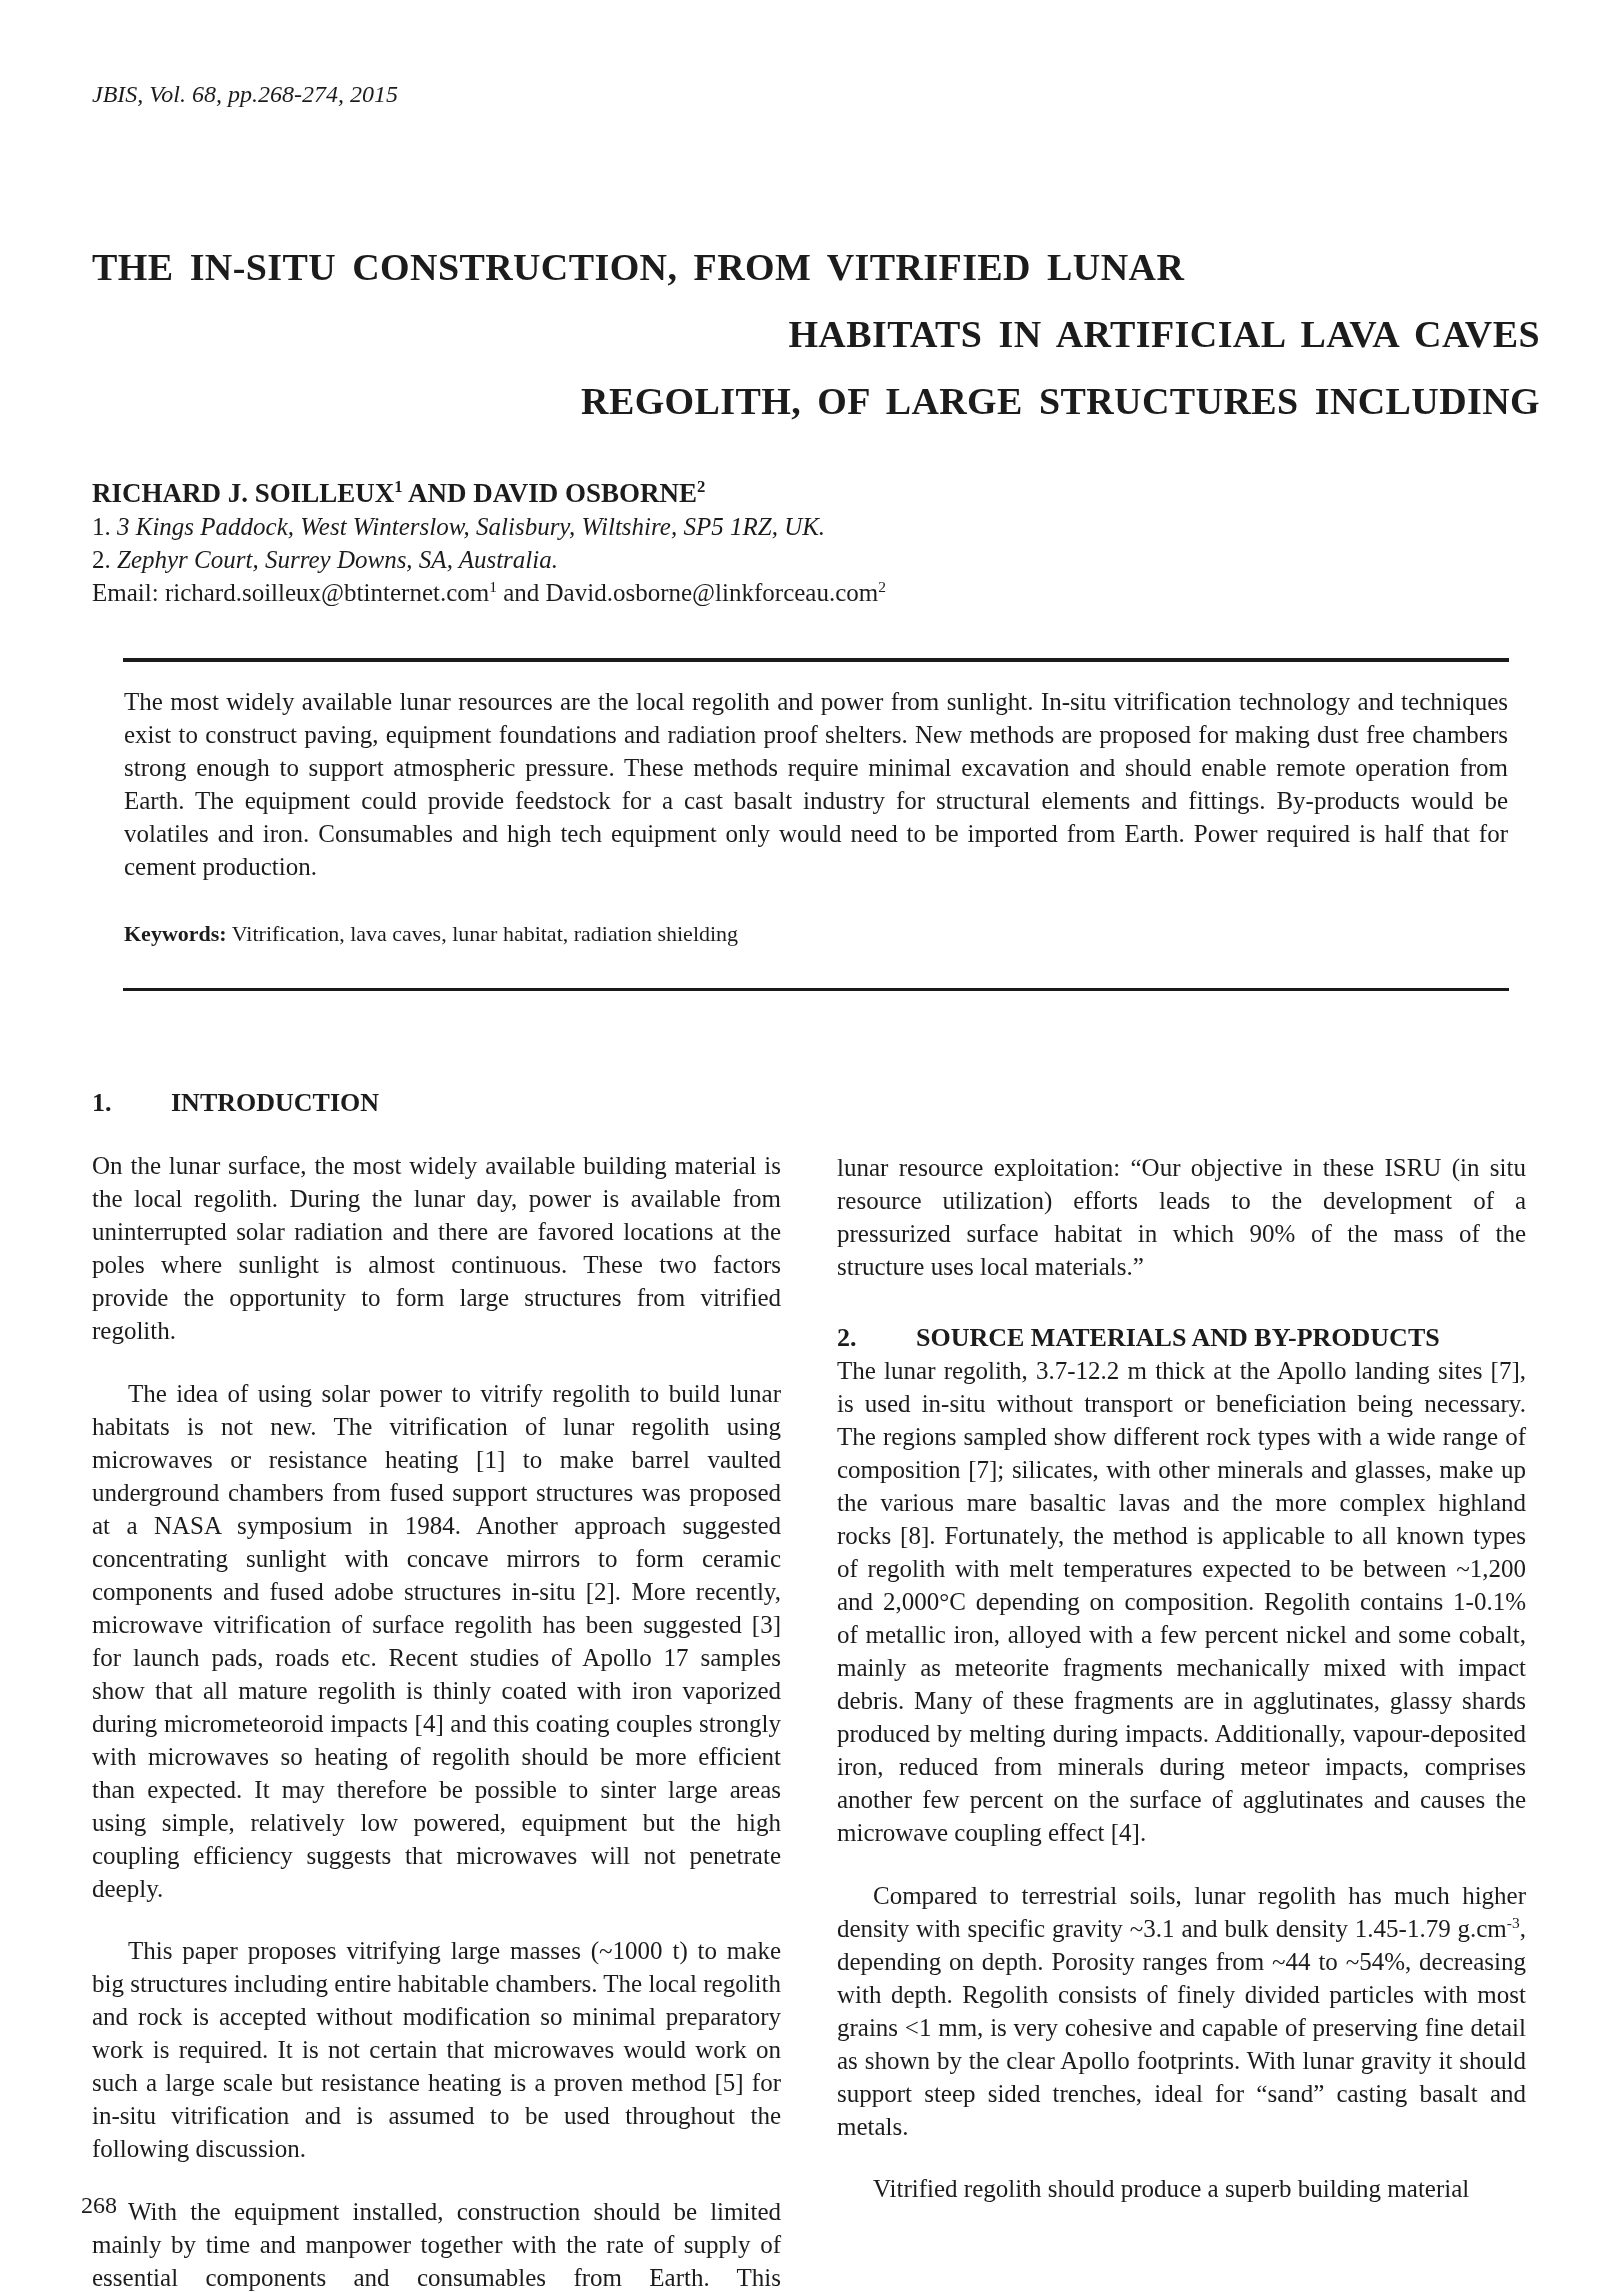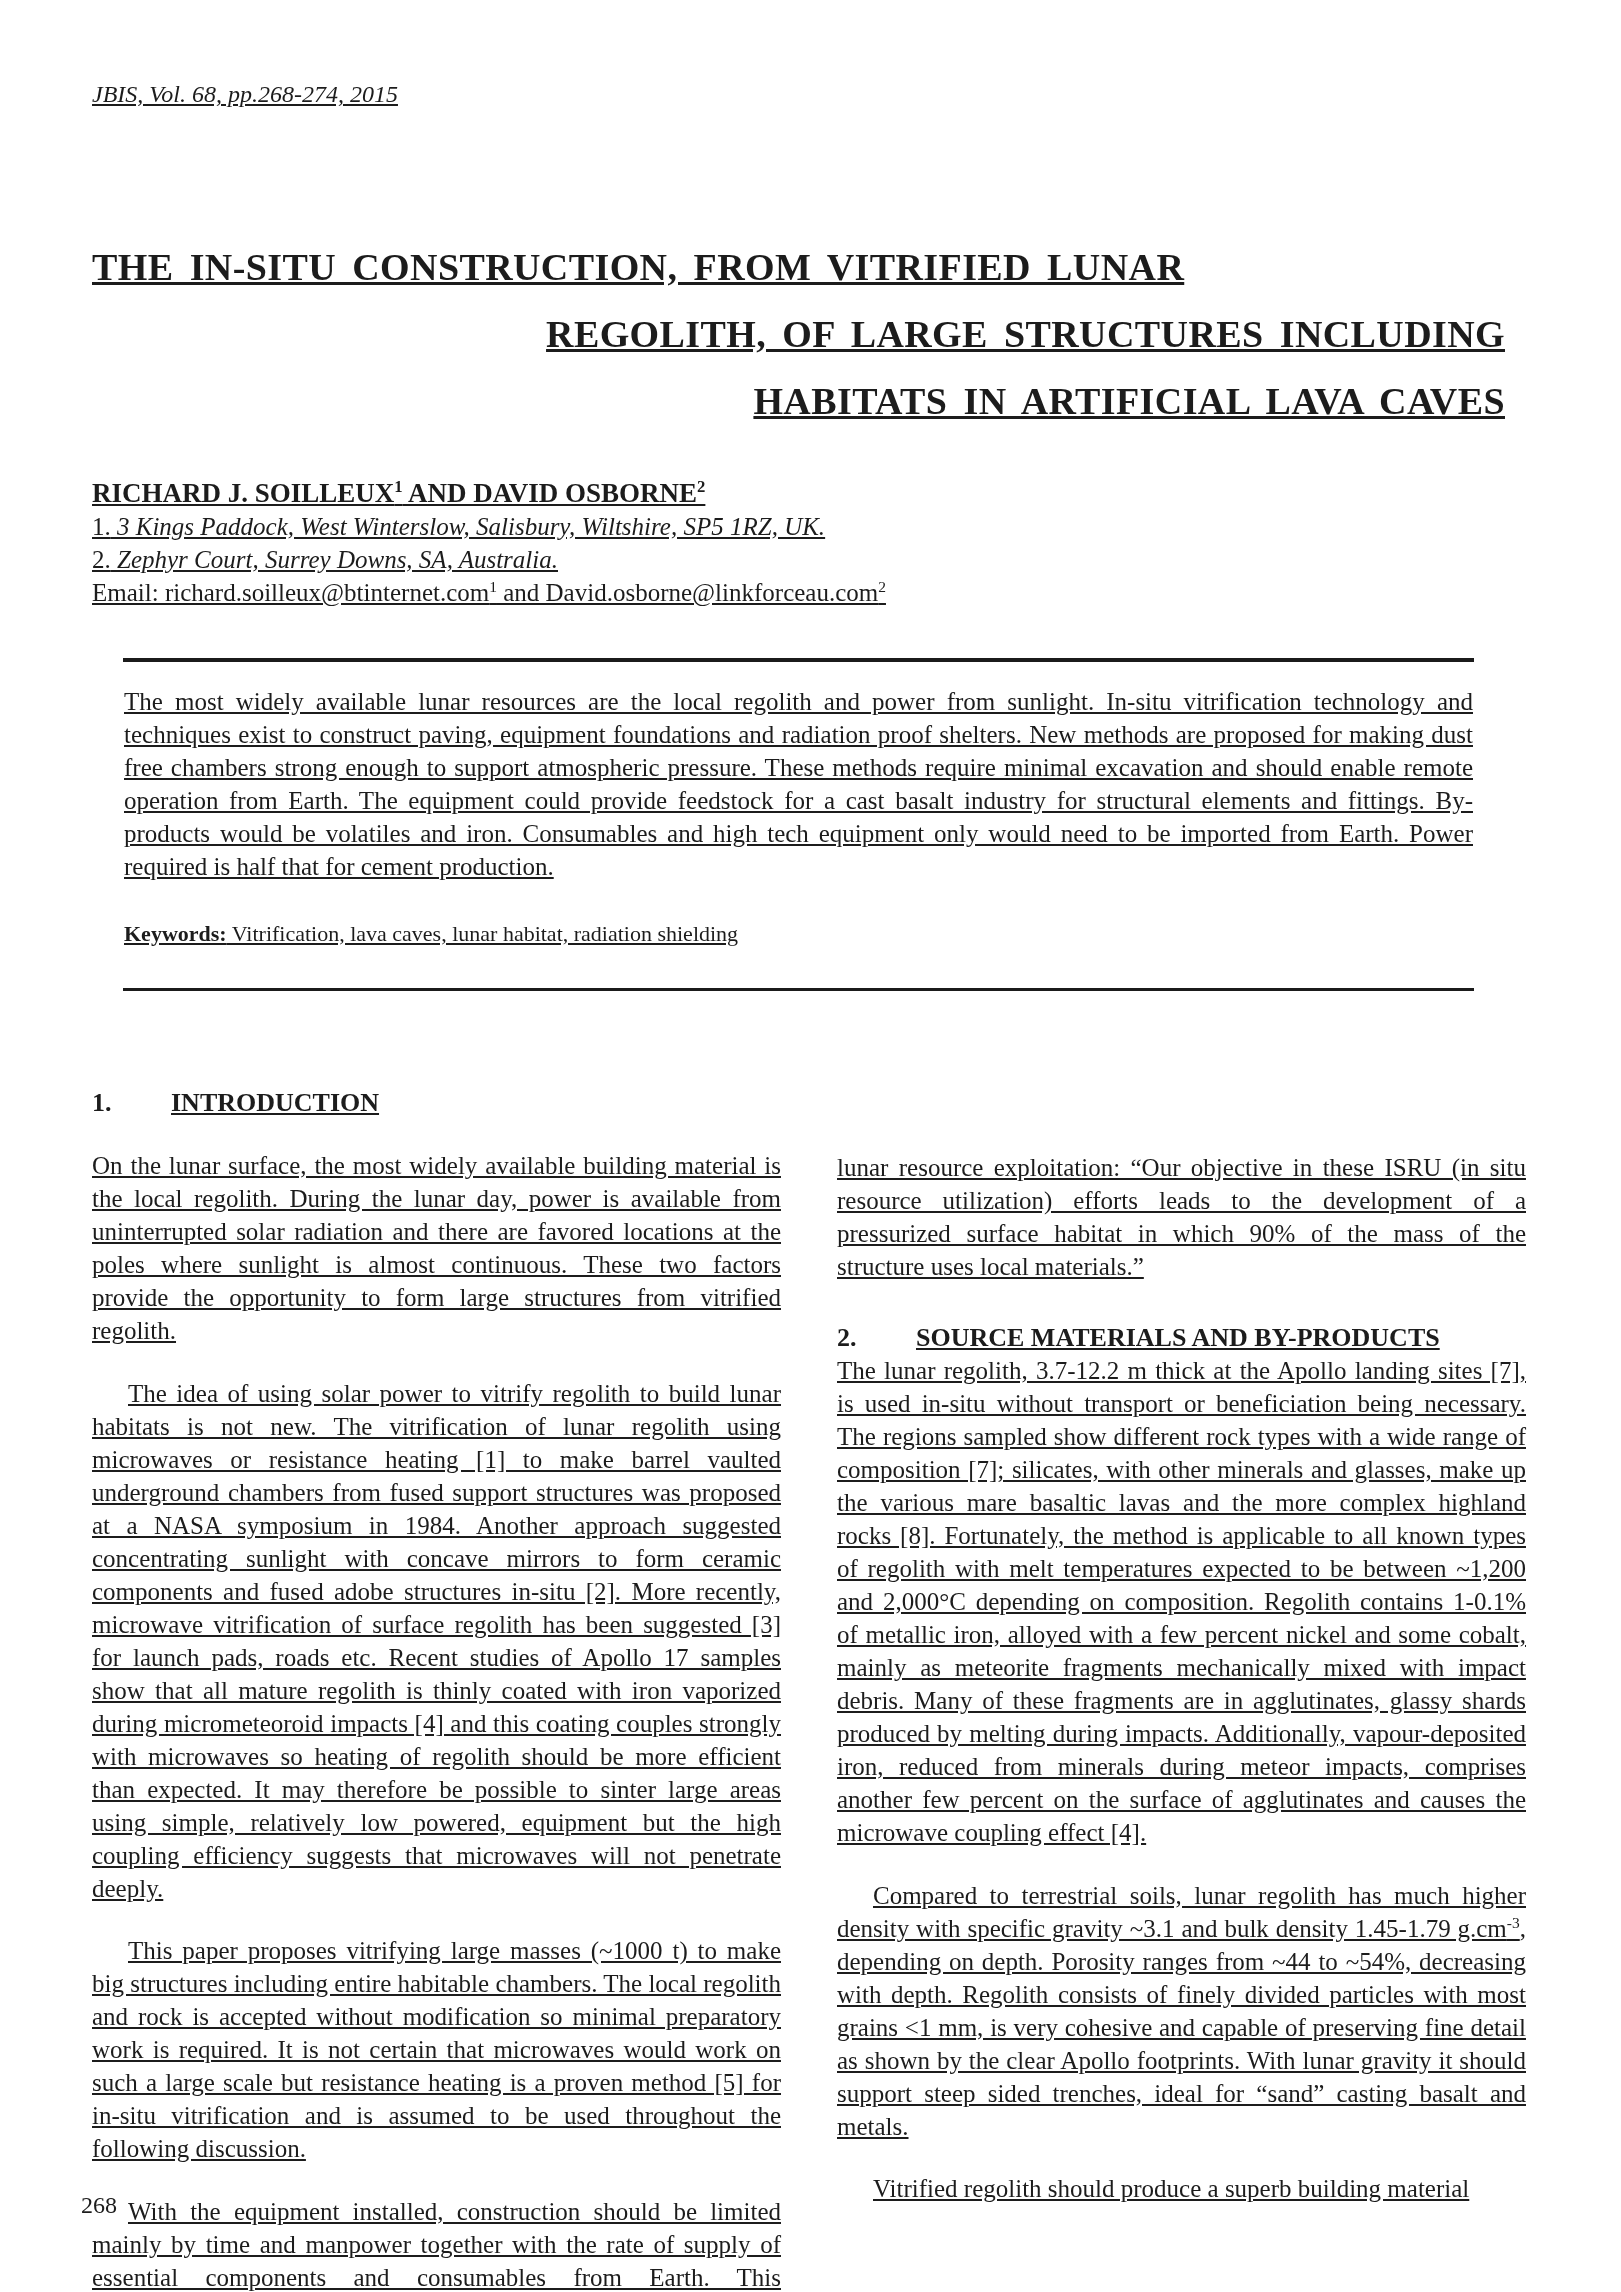--- a/index.html
+++ b/index.html
@@ -3,23 +3,22 @@
 <meta charset="utf-8">
 <style>
   html,body{margin:0;padding:0;background:#ffffff;}
   body{
     width:1621px;height:2293px;position:relative;
     font-family:"Liberation Serif","DejaVu Serif",serif;
     color:#1c1c1c;-webkit-font-smoothing:antialiased;
   }
   .page{
     position:absolute;inset:0;
-    padding:79px 116px 0 92px;
+    padding:79px 81px 0 92px;
     box-sizing:border-box;
-    text-decoration:underline;
   }
   .jheader{
     font-style:italic;
     font-size:24px;
     line-height:30px;
   }
   .title{
     margin:125px 0 0 0;
     font-size:38px;
     font-weight:bold;
@@ -78,22 +77,22 @@
 </style>
 </head>
 <body>
 
 <div class="page">
 
   <div class="jheader">JBIS, Vol. 68, pp.268-274, 2015</div>
 
   <h1 class="title">
     <span class="t-line t-left">THE IN-SITU CONSTRUCTION, FROM VITRIFIED LUNAR</span>
+    <span class="t-line t-right">HABITATS IN ARTIFICIAL LAVA CAVES</span>
     <span class="t-line t-right">REGOLITH, OF LARGE STRUCTURES INCLUDING</span>
-    <span class="t-line t-right">HABITATS IN ARTIFICIAL LAVA CAVES</span>
   </h1>
 
   <div class="authors">
     <div class="names"><span>RICHARD J. SOILLEUX</span><sup>1</sup><span> AND DAVID OSBORNE</span><sup>2</sup></div>
     <div class="affil"><span class="affil-num">1.</span><span class="affil-text"> 3 Kings Paddock, West Winterslow, Salisbury, Wiltshire, SP5 1RZ, UK.</span></div>
     <div class="affil"><span class="affil-num">2.</span><span class="affil-text"> Zephyr Court, Surrey Downs, SA, Australia.</span></div>
     <div class="email"><span>Email: richard.soilleux@btinternet.com</span><sup>1</sup><span> and David.osborne@linkforceau.com</span><sup>2</sup></div>
   </div>
 
   <div class="rule"></div>

